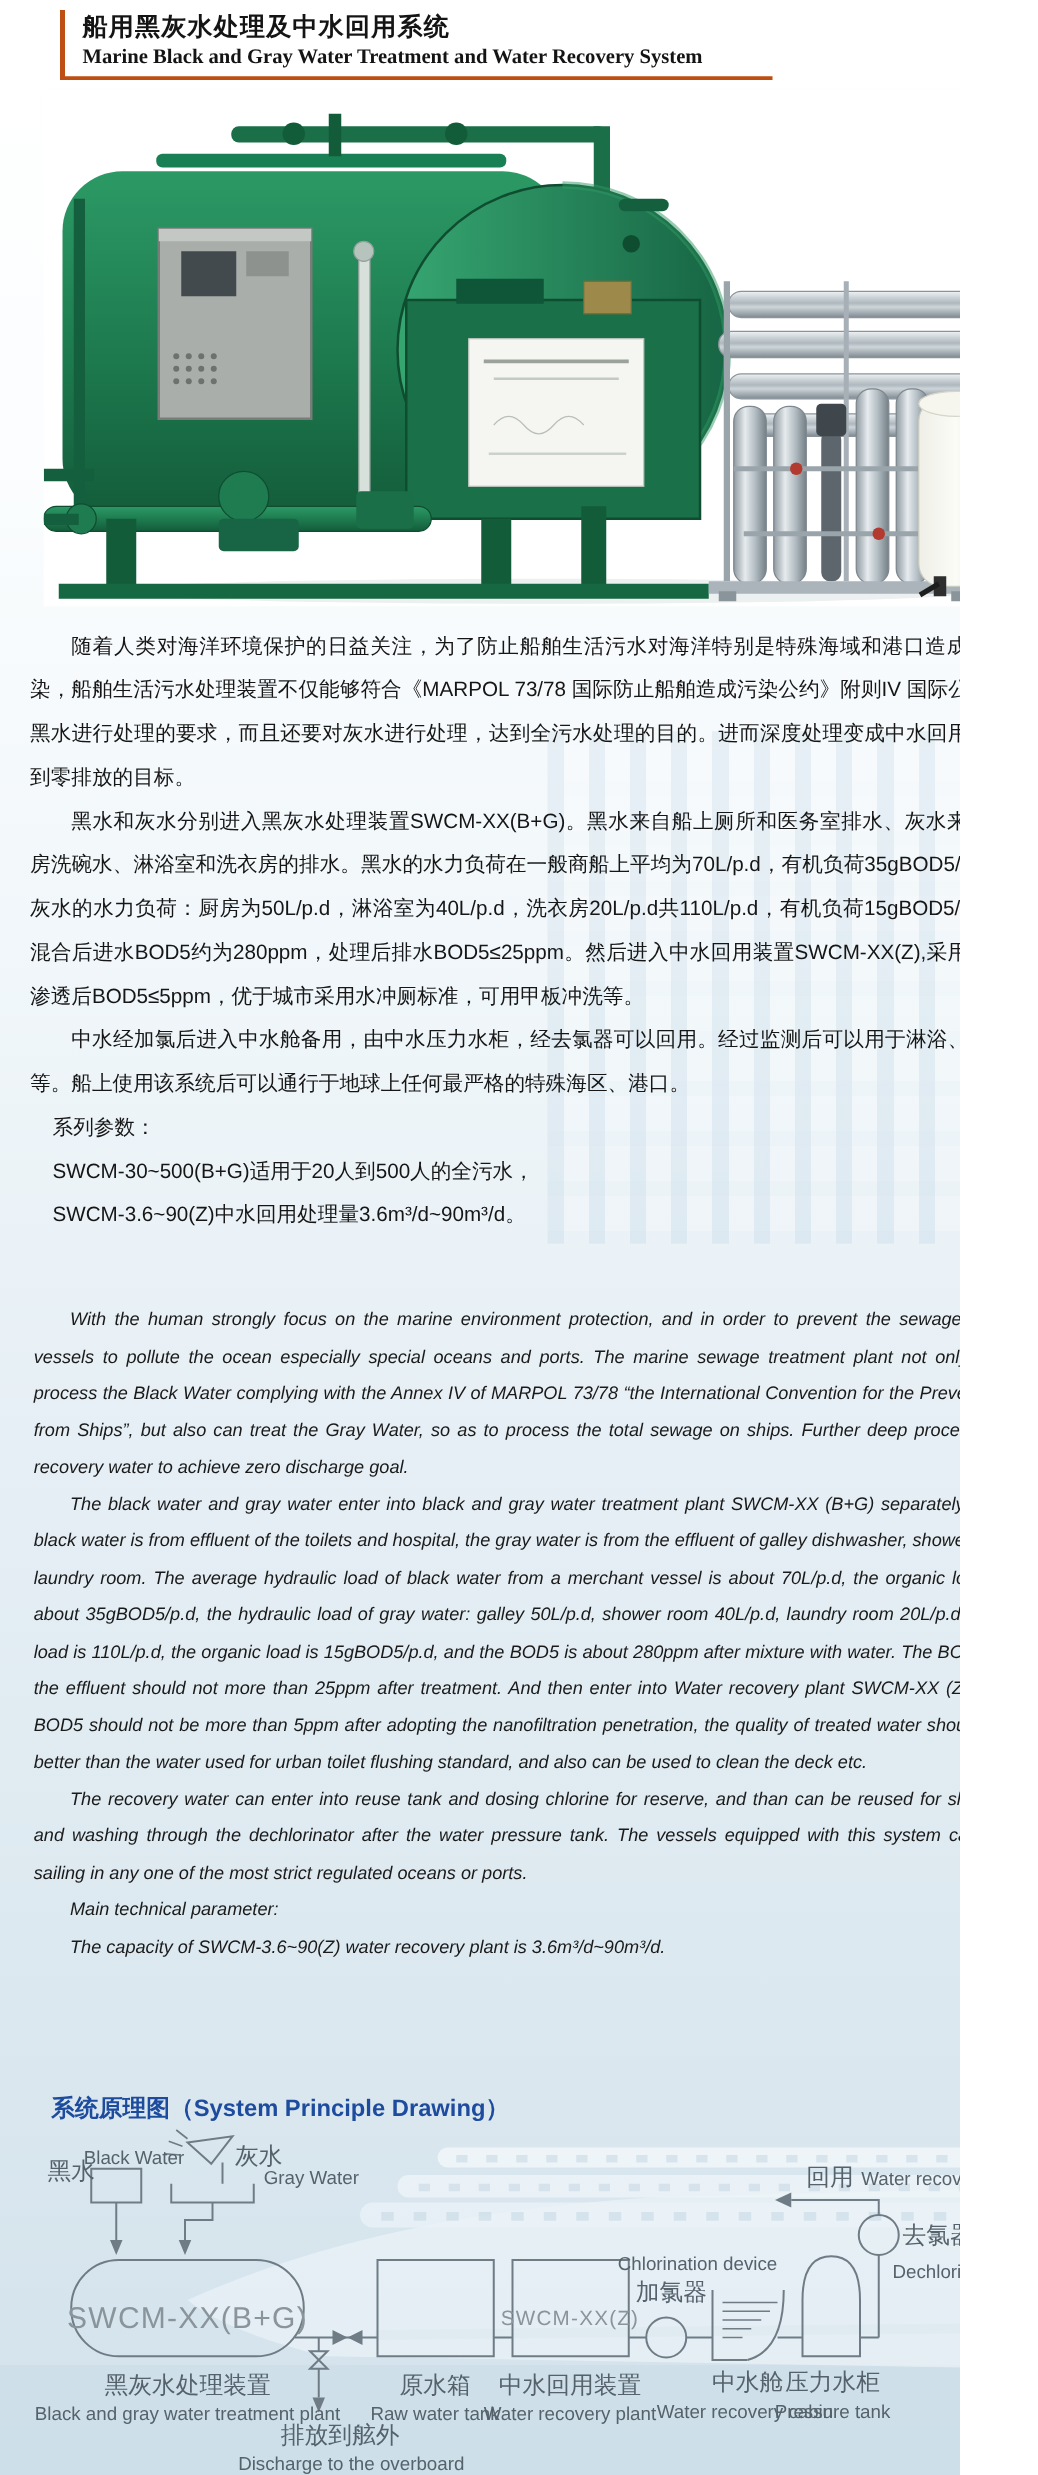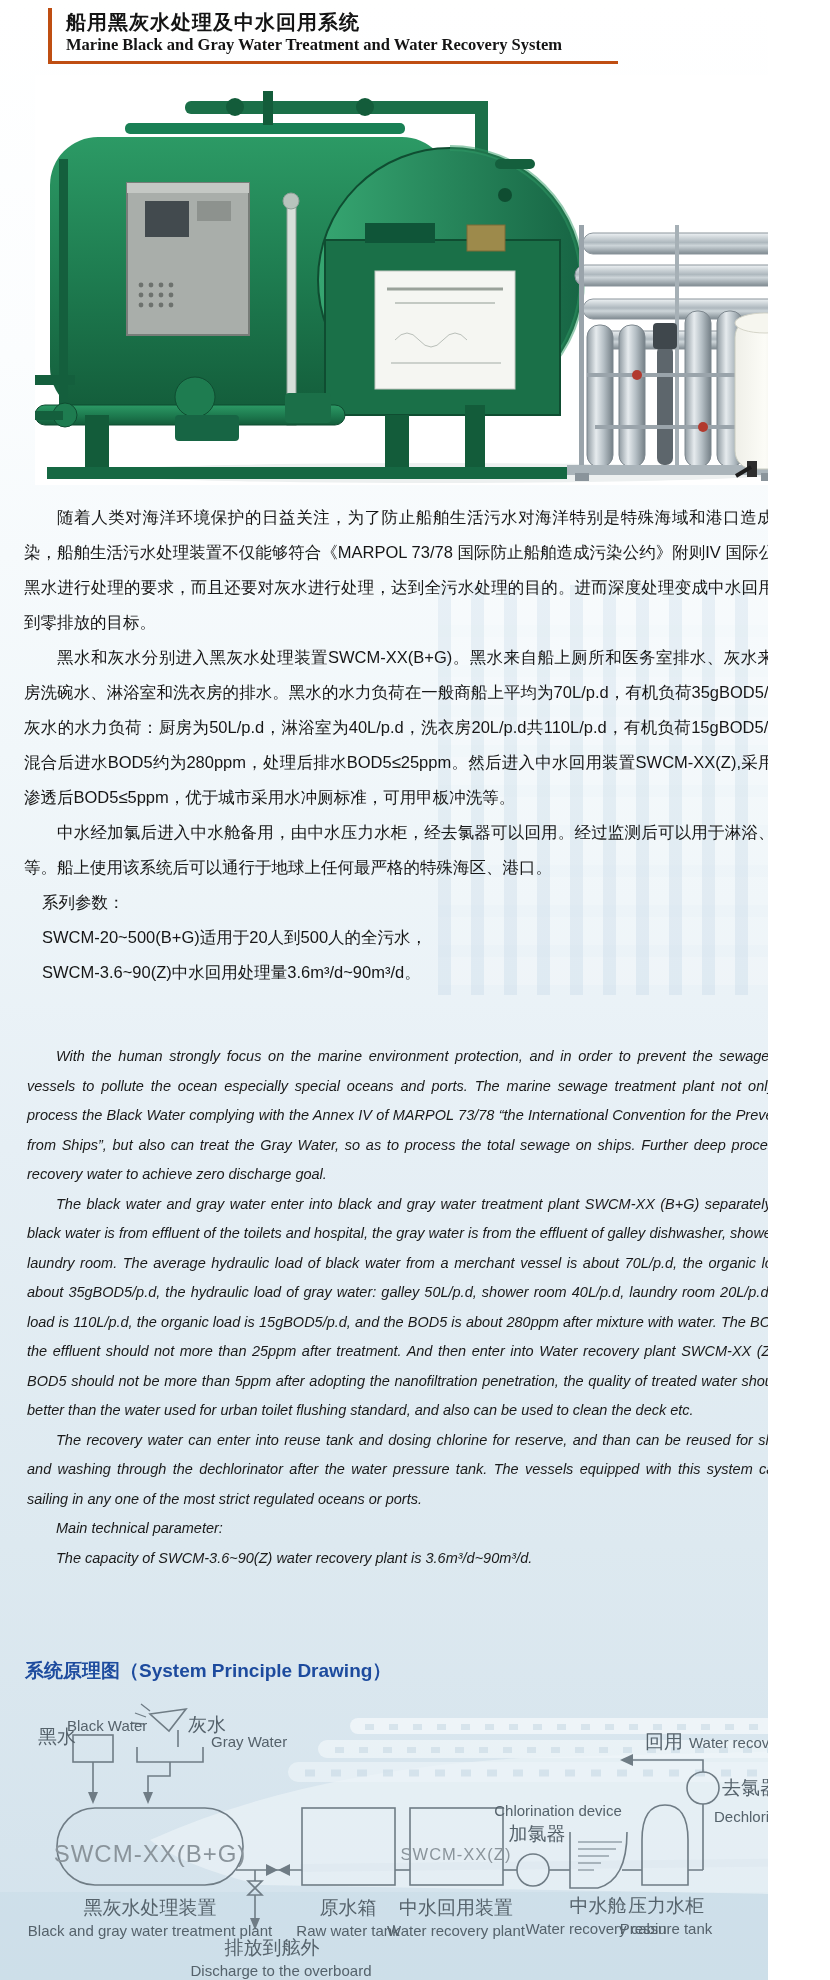--- a/index.html
+++ b/index.html
@@ -27,21 +27,21 @@
   
   .photo{position:absolute; top:75px; left:35px; width:760px; height:410px; margin:0; background:#fff;}
   
   .zh{position:absolute; top:500px; left:24px; width:784px; font-size:16.5px; line-height:35px; text-align:justify; color:#161616;}
   .zh p{margin:0; text-indent:2em;}
   .zh p.param{text-indent:0; padding-left:18px;}
   
   .en{position:absolute; top:1042px; left:27px; width:778px; font-size:14.5px; line-height:29.5px; text-align:justify; color:#1a1a1a;font-style:italic;}
   .en p{margin:0; text-indent:2em;}
   
-  .drawing-title{position:absolute; top:1658px; left:25px; margin:0; font-size:19px; font-weight:bold; color:#1d4b9e;}
+  .drawing-title{position:absolute; top:1658px; left:25px; margin:16px; font-size:19px; font-weight:bold; color:#1d4b9e;}
   .diagram{position:absolute; top:1690px; left:0;}
   .diagram text{font-family:"Liberation Sans","DejaVu Sans",sans-serif; fill:#55626b;}
   .diagram .code{fill:#8a949b; letter-spacing:1px;}
 </style>
 </head>
 <body>
 
 <div class="page">
 
   <div class="wm-windows"></div>
@@ -180,21 +180,21 @@
         <path d="M716,392 l-15,9" stroke="#1d1d1d" stroke-width="4"></path>
       </g>
     </svg>
   </figure>
 
   <section class="zh">
     <p>随着人类对海洋环境保护的日益关注，为了防止船舶生活污水对海洋特别是特殊海域和港口造成的污染，船舶生活污水处理装置不仅能够符合《MARPOL 73/78 国际防止船舶造成污染公约》附则IV 国际公约对黑水进行处理的要求，而且还要对灰水进行处理，达到全污水处理的目的。进而深度处理变成中水回用，达到零排放的目标。</p>
     <p>黑水和灰水分别进入黑灰水处理装置SWCM-XX(B+G)。黑水来自船上厕所和医务室排水、灰水来自厨房洗碗水、淋浴室和洗衣房的排水。黑水的水力负荷在一般商船上平均为70L/p.d，有机负荷35gBOD5/p.d，灰水的水力负荷：厨房为50L/p.d，淋浴室为40L/p.d，洗衣房20L/p.d共110L/p.d，有机负荷15gBOD5/p.d。混合后进水BOD5约为280ppm，处理后排水BOD5≤25ppm。然后进入中水回用装置SWCM-XX(Z),采用纳滤渗透后BOD5≤5ppm，优于城市采用水冲厕标准，可用甲板冲洗等。</p>
     <p>中水经加氯后进入中水舱备用，由中水压力水柜，经去氯器可以回用。经过监测后可以用于淋浴、洗衣等。船上使用该系统后可以通行于地球上任何最严格的特殊海区、港口。</p>
     <p class="param">系列参数：</p>
-    <p class="param">SWCM-20~500(B+G)适用于20人到500人的全污水，</p>
+    <p class="param">SWCM-30~500(B+G)适用于20人到500人的全污水，</p>
     <p class="param">SWCM-3.6~90(Z)中水回用处理量3.6m³/d~90m³/d。</p>
   </section>
 
   <section class="en">
     <p>With the human strongly focus on the marine environment protection, and in order to prevent the sewage from vessels to pollute the ocean especially special oceans and ports. The marine sewage treatment plant not only can process the Black Water complying with the Annex IV of MARPOL 73/78 “the International Convention for the Prevention from Ships”, but also can treat the Gray Water, so as to process the total sewage on ships. Further deep process for recovery water to achieve zero discharge goal.</p>
     <p>The black water and gray water enter into black and gray water treatment plant SWCM-XX (B+G) separately. The black water is from effluent of the toilets and hospital, the gray water is from the effluent of galley dishwasher, shower and laundry room. The average hydraulic load of black water from a merchant vessel is about 70L/p.d, the organic load is about 35gBOD5/p.d, the hydraulic load of gray water: galley 50L/p.d, shower room 40L/p.d, laundry room 20L/p.d, total load is 110L/p.d, the organic load is 15gBOD5/p.d, and the BOD5 is about 280ppm after mixture with water. The BOD5 in the effluent should not more than 25ppm after treatment. And then enter into Water recovery plant SWCM-XX (Z), the BOD5 should not be more than 5ppm after adopting the nanofiltration penetration, the quality of treated water should be better than the water used for urban toilet flushing standard, and also can be used to clean the deck etc.</p>
     <p>The recovery water can enter into reuse tank and dosing chlorine for reserve, and than can be reused for shower and washing through the dechlorinator after the water pressure tank. The vessels equipped with this system can be sailing in any one of the most strict regulated oceans or ports.</p>
     <p>Main technical parameter:</p>
     <p>The capacity of SWCM-3.6~90(Z) water recovery plant is 3.6m³/d~90m³/d.</p>
   </section>

